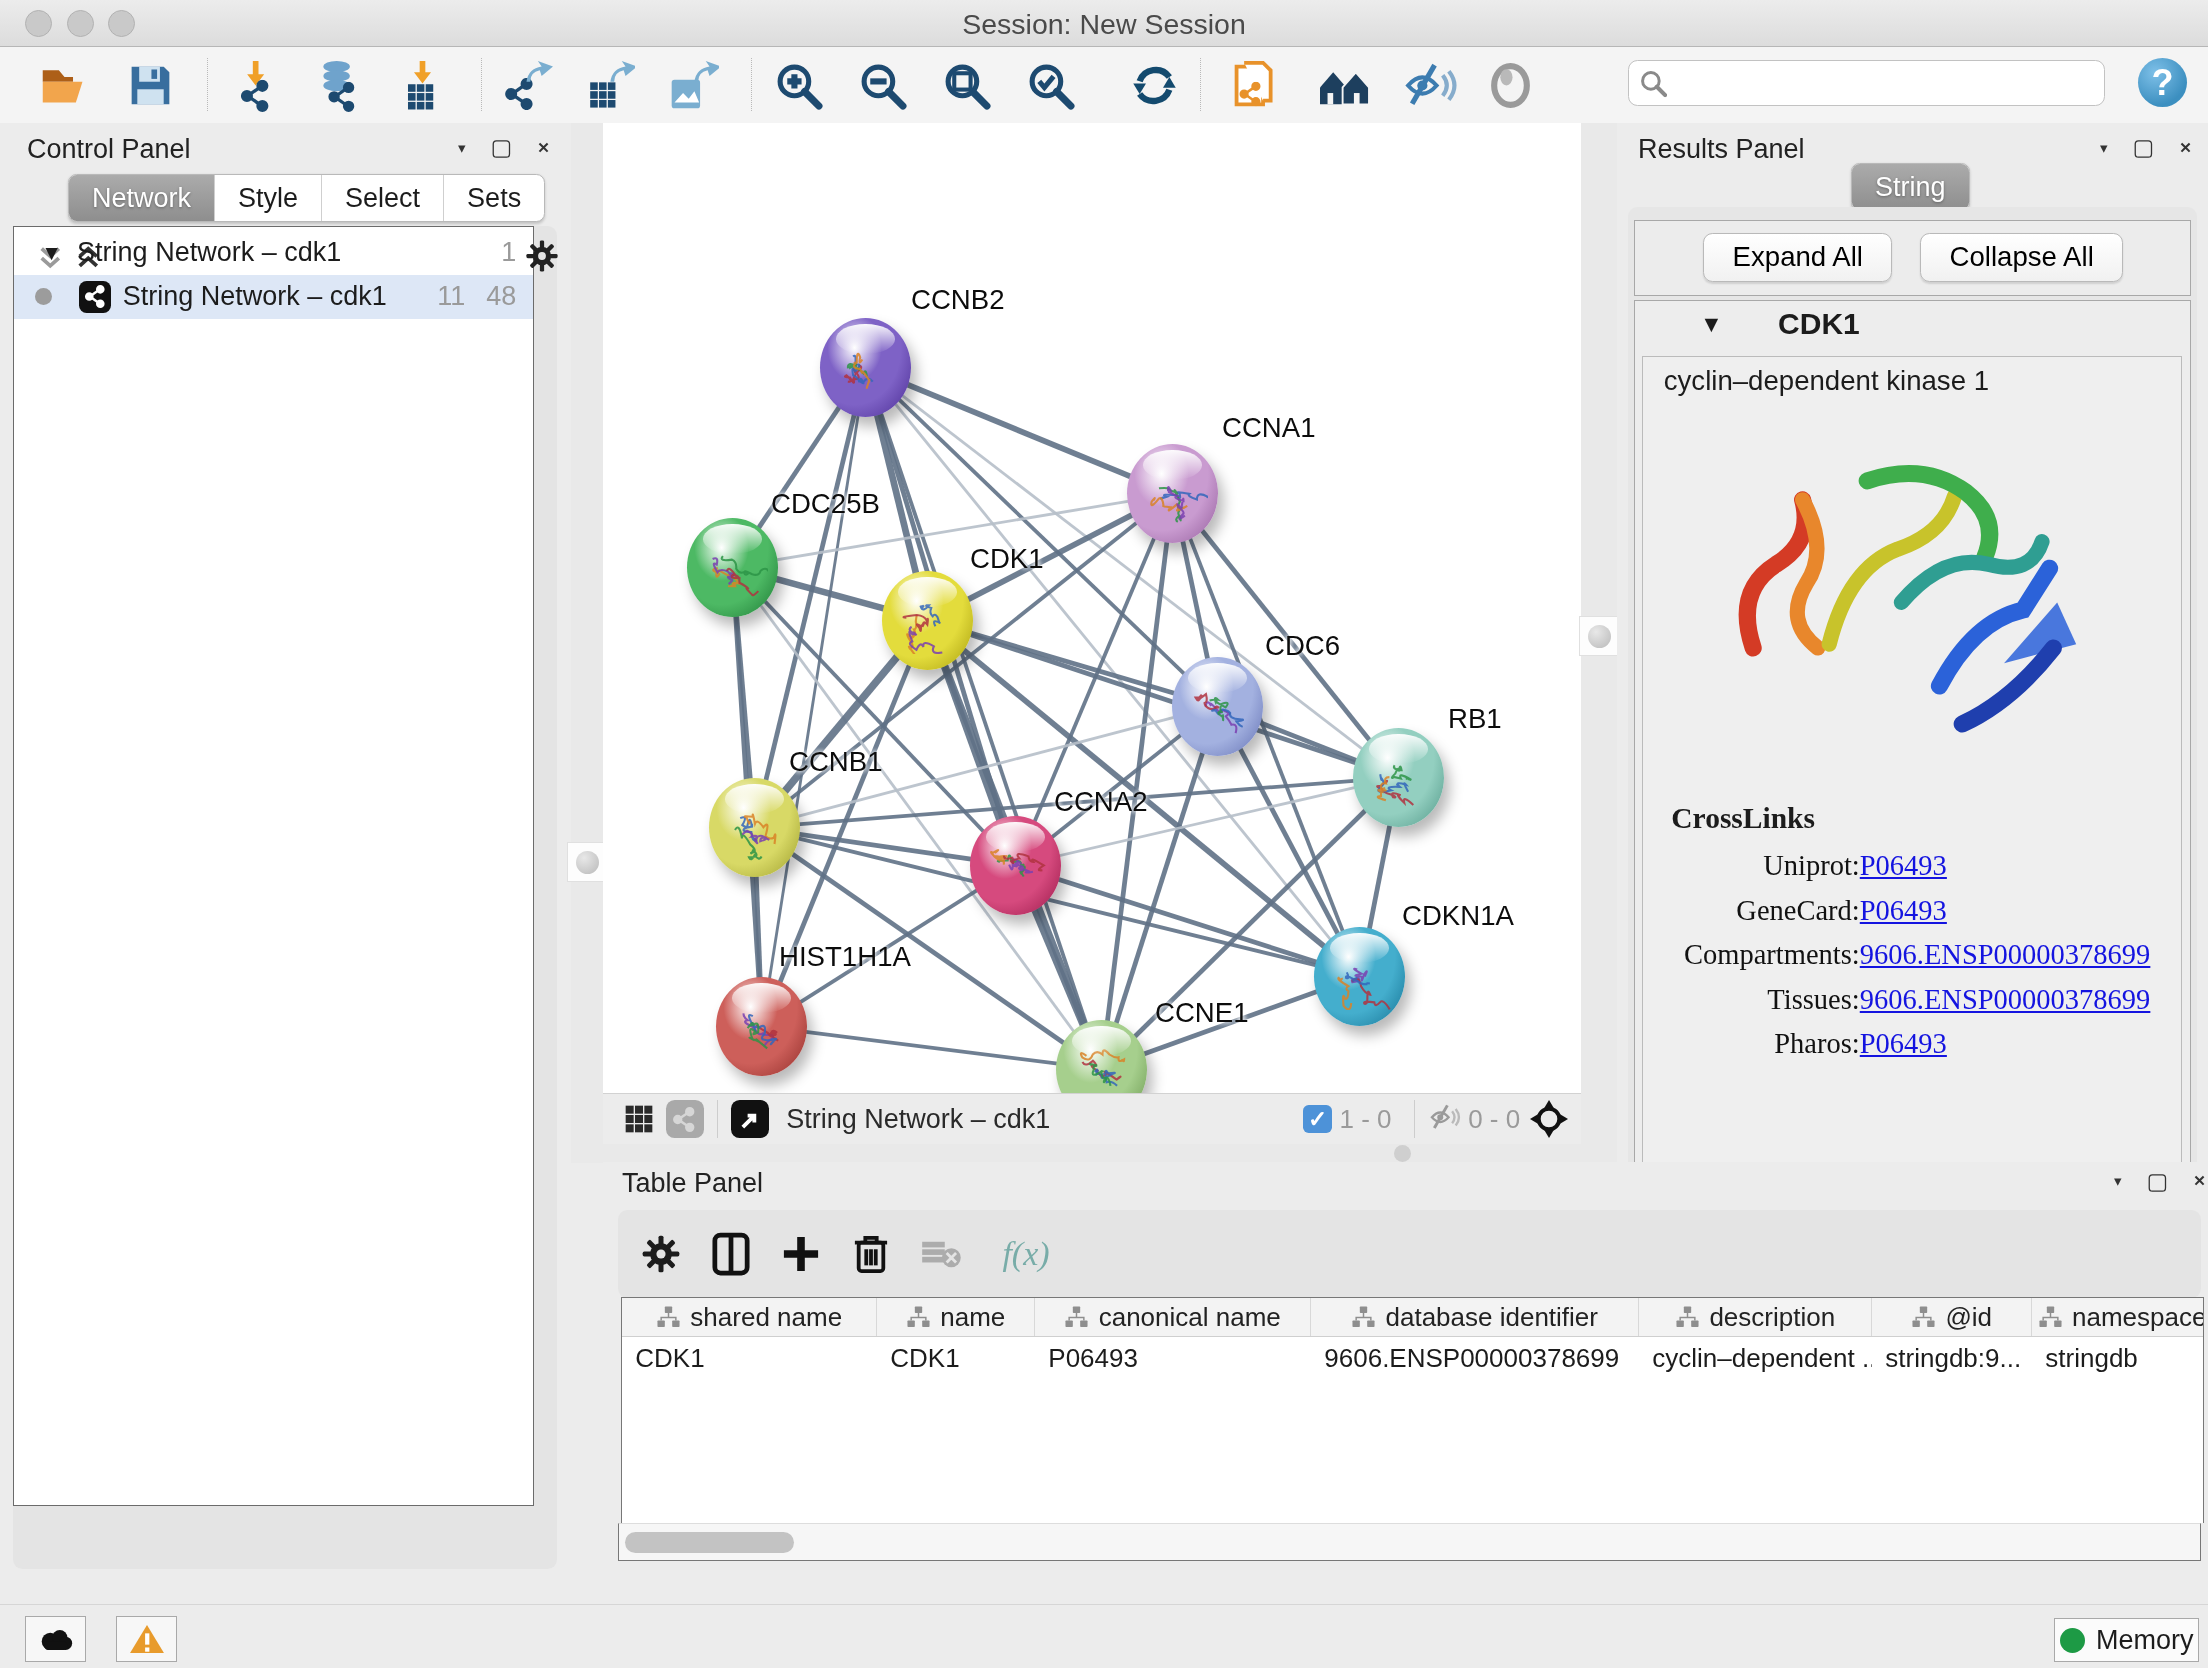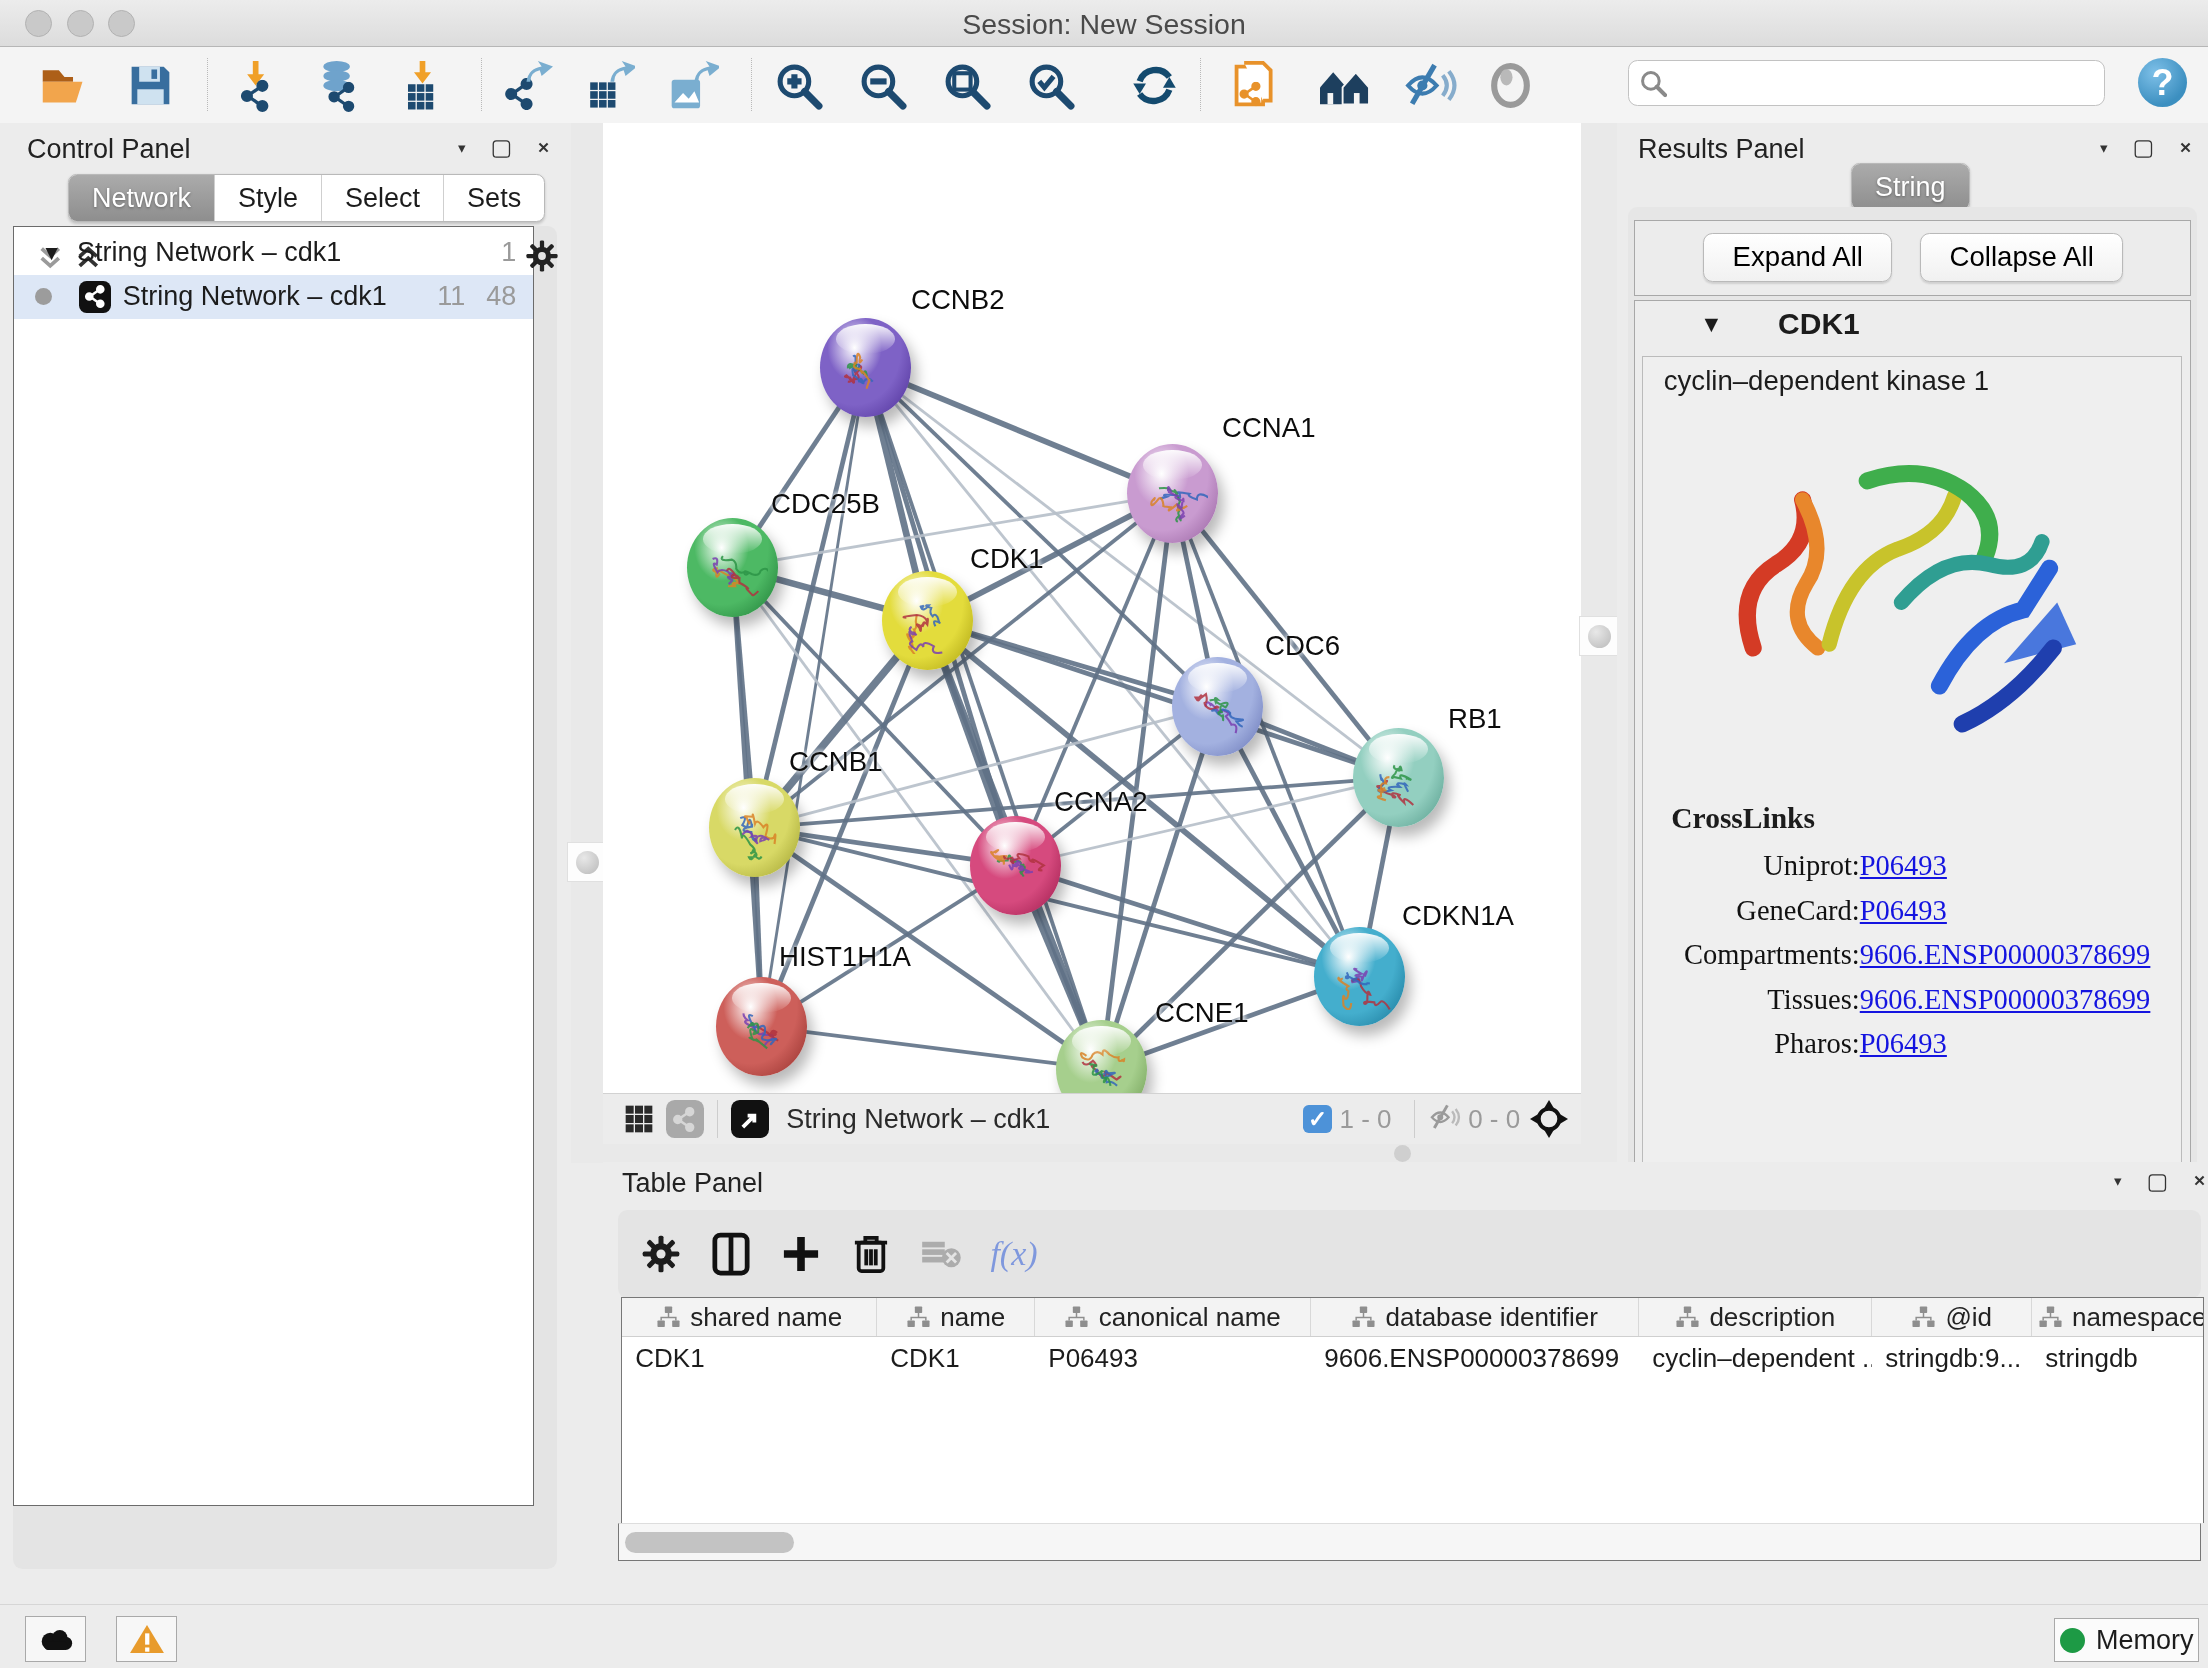--- a/index.html
+++ b/index.html
@@ -682,21 +682,21 @@
         <svg width="42" height="32" viewBox="0 0 44 34">
           <g fill="#6a6a6a">
             <rect x="2" y="4" width="24" height="6"></rect>
             <rect x="2" y="12" width="24" height="6"></rect>
             <rect x="2" y="20" width="24" height="6"></rect>
             <circle cx="33" cy="21" r="10"></circle>
             <path d="M28 16 l10 10 M38 16 l-10 10" stroke="#e4e4e4" stroke-width="3"></path>
           </g>
         </svg>
       </span>
-    <span class="tpbtn" style="opacity:.5;font-family:'Liberation Serif',serif;font-style:italic;font-size:34px;color:#1d4ed8;width:auto;margin-left:22px">f(x)</span>
+    <span class="tpbtn" style="opacity:.5;font-family:'Liberation Serif',serif;font-style:italic;font-size:34px;color:#0f766e;width:auto;margin-left:34px">f(x)</span>
   </div>
 
   <div id="tbl" class="abs">
     <div id="tbl-head">
         <div class="th" style="width: 255px;">
           <svg width="25" height="25" viewBox="0 0 34 34" style="color: rgb(142, 142, 142);">
             <use href="#sym-tree"></use>
           </svg>
           <span>shared name</span>
         </div>

